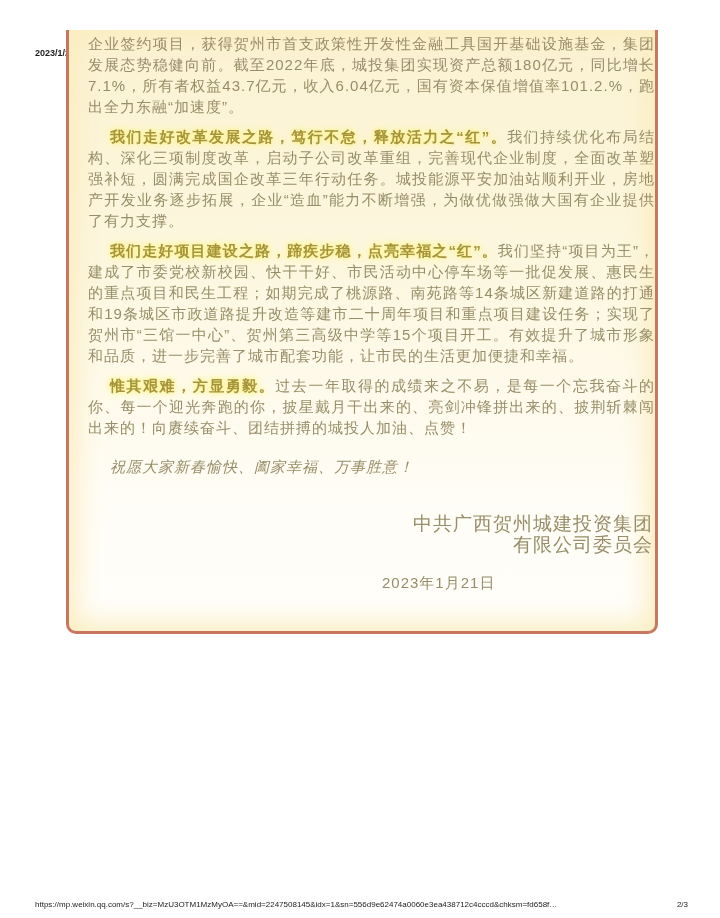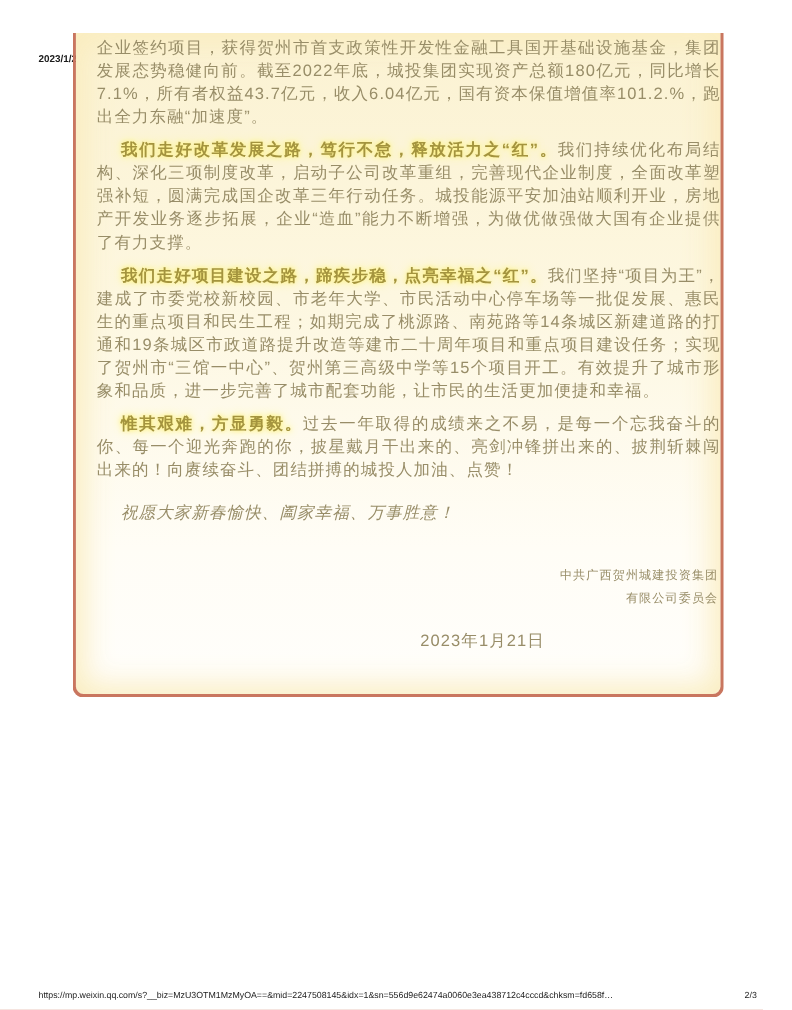--- a/index.html
+++ b/index.html
@@ -40,21 +40,21 @@
   .indent { text-indent:22px; }
   .lead {
     font-weight:bold;
     color:#a4943e;
     text-shadow: 0 0 4px #fff176, 0 0 8px #fff59d, 0 0 12px #fff9c4;
   }
   .wish { margin-top:18px;font-style:italic; }
   .signature {
     margin-top:36px;
     text-align:right; padding-right:2px;
-    font-size:11px; line-height:21px; letter-spacing:1px;
+    font-size:19px; line-height:21px; letter-spacing:1px;
     color:#988d68;
   }
   .sign-date {
     margin-top:17px;
     padding-left:294px;
     font-size:15px; line-height:21px; letter-spacing:1px;
     color:#988d68;
   }
   .print-footer {
     position:absolute; left:35px; right:32px; bottom:9px;
@@ -70,21 +70,21 @@
 <div class="print-header">
   <span class="print-date">2023/1/28</span>
   <div class="print-title">城投集团2023年新春贺词</div>
 </div>
 
 <div class="content-box">
   <p class="para"><span class="lead"></span><span>企业签约项目，获得贺州市首支政策性开发性金融工具国开基础设施基金，集团发展态势稳健向前。截至2022年底，城投集团实现资产总额180亿元，同比增长7.1%，所有者权益43.7亿元，收入6.04亿元，国有资本保值增值率101.2.%，跑出全力东融“加速度”。</span></p>
 
   <p class="para indent"><span class="lead">我们走好改革发展之路，笃行不怠，释放活力之“红”。</span><span>我们持续优化布局结构、深化三项制度改革，启动子公司改革重组，完善现代企业制度，全面改革塑强补短，圆满完成国企改革三年行动任务。城投能源平安加油站顺利开业，房地产开发业务逐步拓展，企业“造血”能力不断增强，为做优做强做大国有企业提供了有力支撑。</span></p>
 
-  <p class="para indent"><span class="lead">我们走好项目建设之路，蹄疾步稳，点亮幸福之“红”。</span><span>我们坚持“项目为王”，建成了市委党校新校园、市老年大学、市民活动中心停车场等一批促发展、惠民生的重点项目和民生工程；如期完成了桃源路、南苑路等14条城区新建道路的打通和19条城区市政道路提升改造等建市二十周年项目和重点项目建设任务；实现了贺州市“三馆一中心”、贺州第三高级中学等15个项目开工。有效提升了城市形象和品质，进一步完善了城市配套功能，让市民的生活更加便捷和幸福。</span></p>
+  <p class="para indent"><span class="lead">我们走好项目建设之路，蹄疾步稳，点亮幸福之“红”。</span><span>我们坚持“项目为王”，建成了市委党校新校园、快干干好、市民活动中心停车场等一批促发展、惠民生的重点项目和民生工程；如期完成了桃源路、南苑路等14条城区新建道路的打通和19条城区市政道路提升改造等建市二十周年项目和重点项目建设任务；实现了贺州市“三馆一中心”、贺州第三高级中学等15个项目开工。有效提升了城市形象和品质，进一步完善了城市配套功能，让市民的生活更加便捷和幸福。</span></p>
 
   <p class="para indent"><span class="lead">惟其艰难，方显勇毅。</span><span>过去一年取得的成绩来之不易，是每一个忘我奋斗的你、每一个迎光奔跑的你，披星戴月干出来的、亮剑冲锋拼出来的、披荆斩棘闯出来的！向赓续奋斗、团结拼搏的城投人加油、点赞！</span></p>
 
 
   <p class="para indent wish">祝愿大家新春愉快、阖家幸福、万事胜意！</p>
 
   <div class="signature">
     <div>中共广西贺州城建投资集团</div>
     <div>有限公司委员会</div>
   </div>

